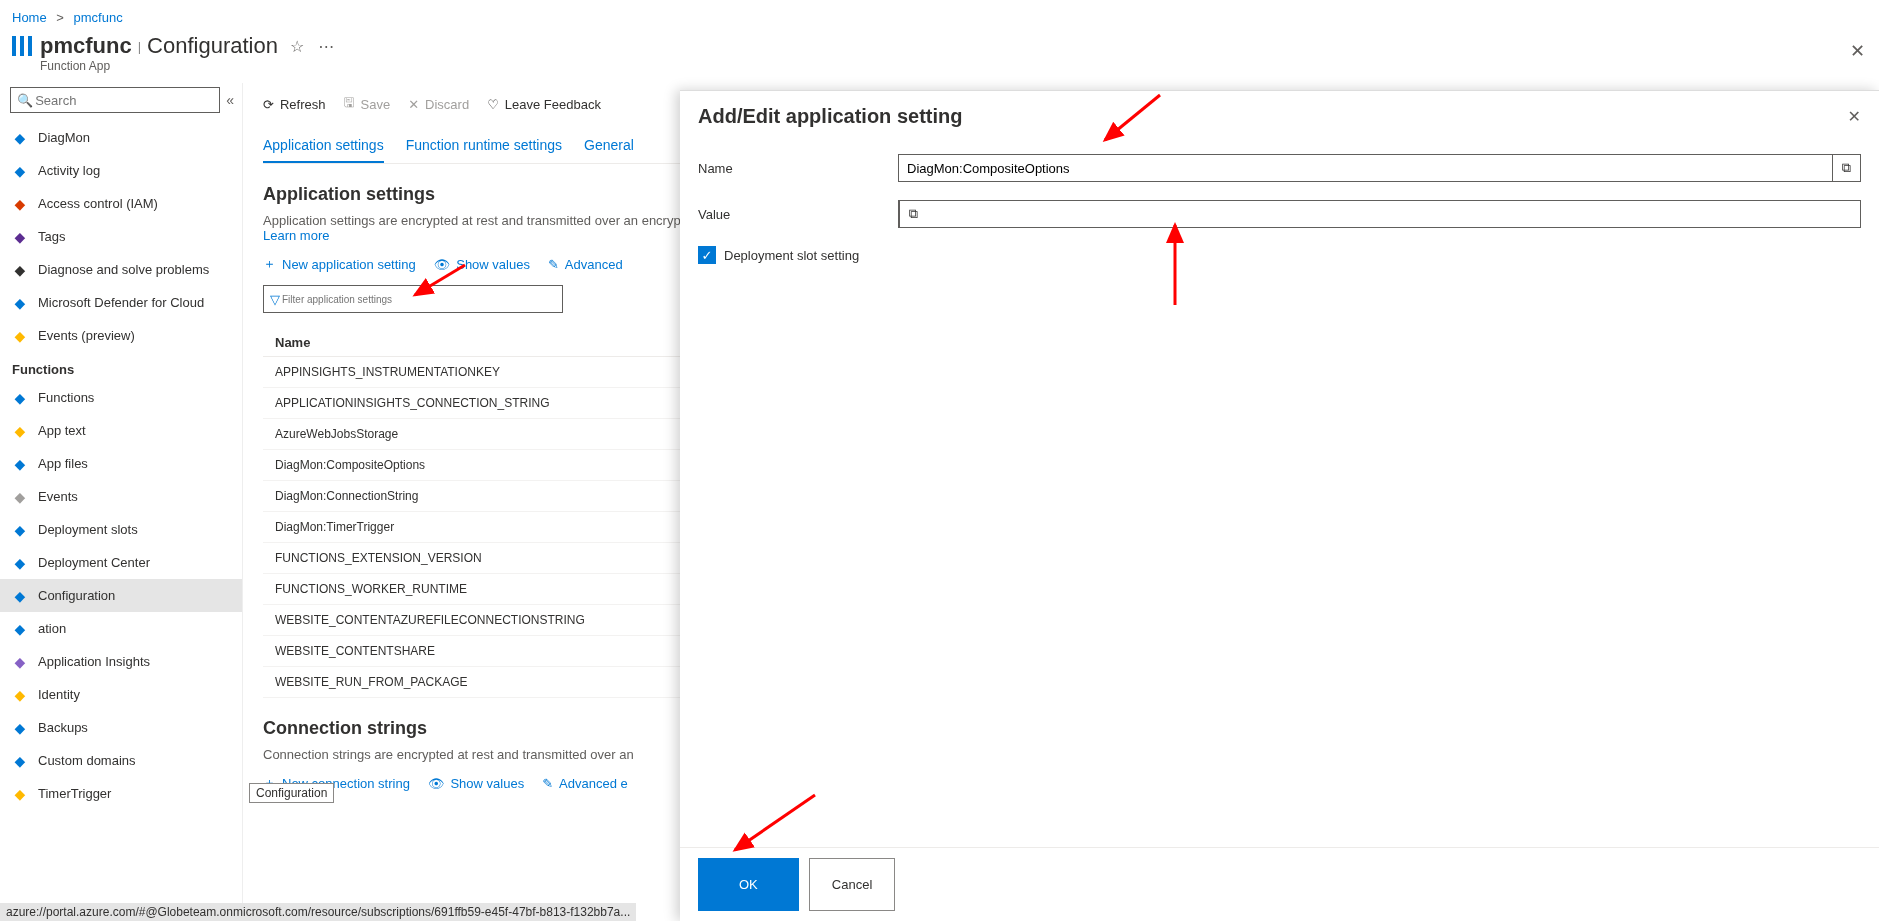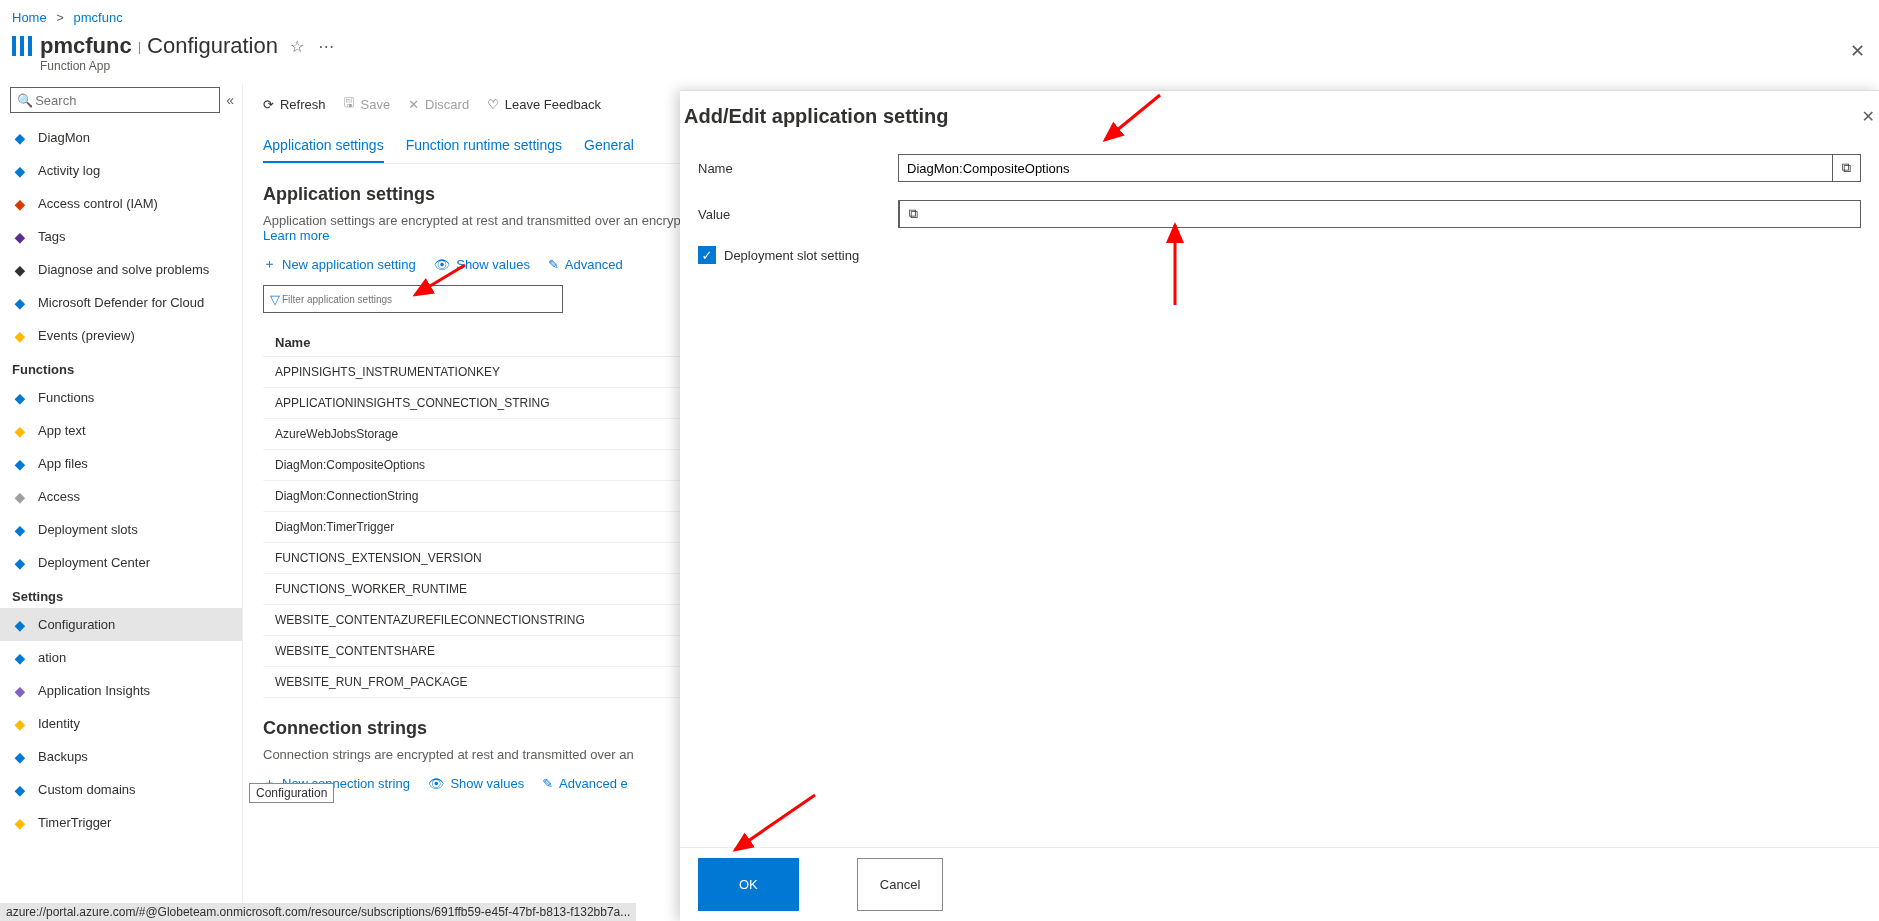--- a/index.html
+++ b/index.html
@@ -41,34 +41,34 @@
   .app-action { display:flex; align-items:center; gap:6px; color:#0078d4; cursor:pointer; font-size:13px; }
   .filter-box { border:1px solid #605e5c; height:28px; width:300px; display:flex; align-items:center; padding:0 6px; }
   .filter-box input { border:none; outline:none; flex:1; font-size:10px; }
   .table { margin-top:16px; }
   .th { font-size:13px; font-weight:600; padding:6px 12px; border-bottom:1px solid #edebe9; }
   .tr { padding:8px 12px; border-bottom:1px solid #f3f2f1; font-size:12px; color:#323130; }
   .tooltip { position:absolute; left:6px; top:700px; background:#fff; border:1px solid #8a8886; padding:2px 6px; font-size:12px; }
   .statusbar-url { position:absolute; left:0; bottom:0; background:#e5e5e5; padding:2px 6px; font-size:12px; color:#323130; }
   
   .panel-overlay { position:absolute; top:90px; right:0; bottom:0; left:680px; background:#fff; box-shadow:-4px 0 12px rgba(0,0,0,0.18); border-top:1px solid #ddd; display:flex; flex-direction:column; }
-  .panel-header { display:flex; align-items:center; justify-content:space-between; padding:14px 4px 12px; }
+  .panel-header { display:flex; align-items:center; justify-content:space-between; padding:14px 18px 12px; }
   .panel-title { font-size:20px; font-weight:600; }
   .panel-close { font-size:16px; cursor:pointer; color:#605e5c; }
   .panel-body { flex:1; padding:4px 18px; }
   .field-row { display:flex; align-items:center; margin:10px 0 18px; }
   .field-label { width:200px; font-size:13px; }
   .field-input-wrap { flex:1; display:flex; align-items:center; border:1px solid #605e5c; height:28px; }
   .field-input-wrap input { border:none; outline:none; flex:1; padding:0 8px; font-size:13px; text-overflow:ellipsis; }
   .copy-btn { width:28px; height:26px; border-left:1px solid #605e5c; display:flex; align-items:center; justify-content:center; cursor:pointer; color:#323130; }
   .checkbox-row { display:flex; align-items:center; gap:8px; margin-top:6px; }
   .chk { width:18px; height:18px; background:#0078d4; display:flex; align-items:center; justify-content:center; color:#fff; font-size:13px; }
   .panel-footer { border-top:1px solid #edebe9; padding:10px 18px; display:flex; gap:10px; }
   .btn-primary { background:#0078d4; color:#fff; border:1px solid #0078d4; padding:4px 40px; font-size:13px; cursor:pointer; }
-  .btn-secondary { background:#fff; color:#323130; border:1px solid #8a8886; padding:18px 22px; font-size:13px; cursor:pointer;margin-left:48px; }
+  .btn-secondary { background:#fff; color:#323130; border:1px solid #8a8886; padding:18px 22px; font-size:13px; cursor:pointer; }
   
   .arrow { position:absolute; pointer-events:none; }
   .arrow svg { overflow:visible; }
   .close-x-top { position:absolute; top:40px; right:14px; font-size:18px; color:#605e5c; cursor:pointer; }
 </style>
 </head>
 <body>
 
 <div class="breadcrumb">
   <a href="#">Home</a>
@@ -141,31 +141,30 @@
         <div class="side-item">
           <span class="side-icon" style="color:#ffb900;">◆</span>
           <span>App text</span>
         </div>
         <div class="side-item">
           <span class="side-icon" style="color:#0078d4;">◆</span>
           <span>App files</span>
         </div>
         <div class="side-item">
           <span class="side-icon" style="color:#a19f9d;">◆</span>
-          <span>Access</span>
+          <span>Events</span>
         </div>
         <div class="side-item">
           <span class="side-icon" style="color:#0078d4;">◆</span>
           <span>Deployment slots</span>
         </div>
         <div class="side-item">
           <span class="side-icon" style="color:#0078d4;">◆</span>
           <span>Deployment Center</span>
         </div>
-        <div class="side-group">Settings</div>
         <div class="side-item selected">
           <span class="side-icon" style="color:#0078d4;">◆</span>
           <span>Configuration</span>
         </div>
         <div class="side-item">
           <span class="side-icon" style="color:#0078d4;">◆</span>
           <span>ation</span>
         </div>
         <div class="side-item">
           <span class="side-icon" style="color:#8661c5;">◆</span>

